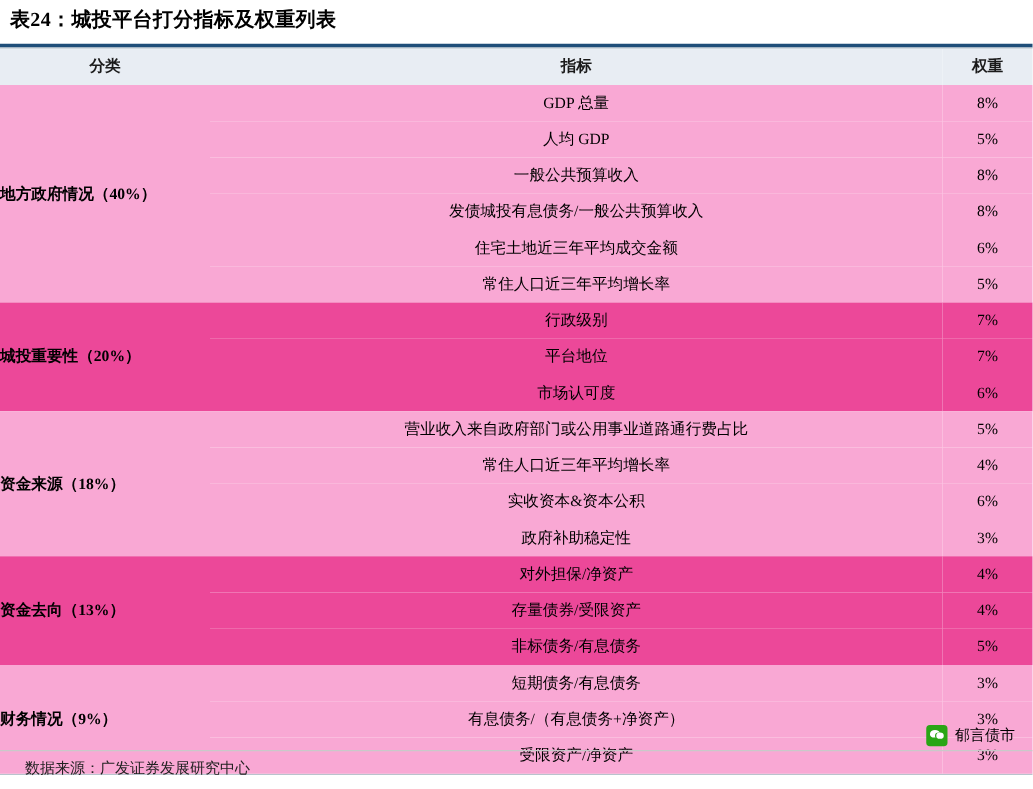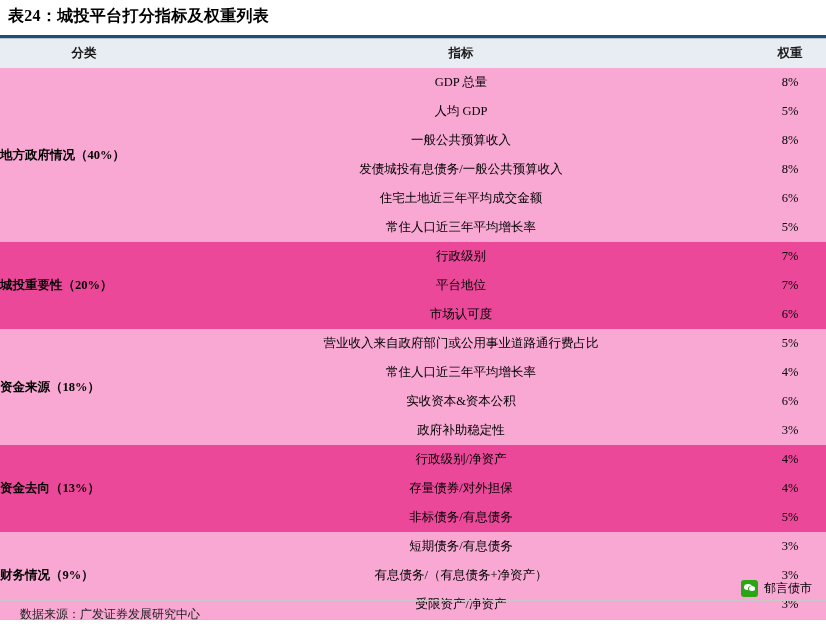--- a/index.html
+++ b/index.html
@@ -208,25 +208,25 @@
           <tr class="band-a">
             <td class="ind">实收资本&amp;资本公积</td>
             <td class="wt">6%</td>
           </tr>
           <tr class="band-a">
             <td class="ind">政府补助稳定性</td>
             <td class="wt">3%</td>
           </tr>
           <tr class="band-b">
             <td class="cat" rowspan="3">资金去向（13%）</td>
-            <td class="ind">行政级别/净资产</td>
+            <td class="ind">对外担保/净资产</td>
             <td class="wt">4%</td>
           </tr>
           <tr class="band-b">
-            <td class="ind">存量债券/对外担保</td>
+            <td class="ind">存量债券/受限资产</td>
             <td class="wt">4%</td>
           </tr>
           <tr class="band-b">
             <td class="ind">非标债务/有息债务</td>
             <td class="wt">5%</td>
           </tr>
           <tr class="band-a">
             <td class="cat" rowspan="3">财务情况（9%）</td>
             <td class="ind">短期债务/有息债务</td>
             <td class="wt">3%</td>

